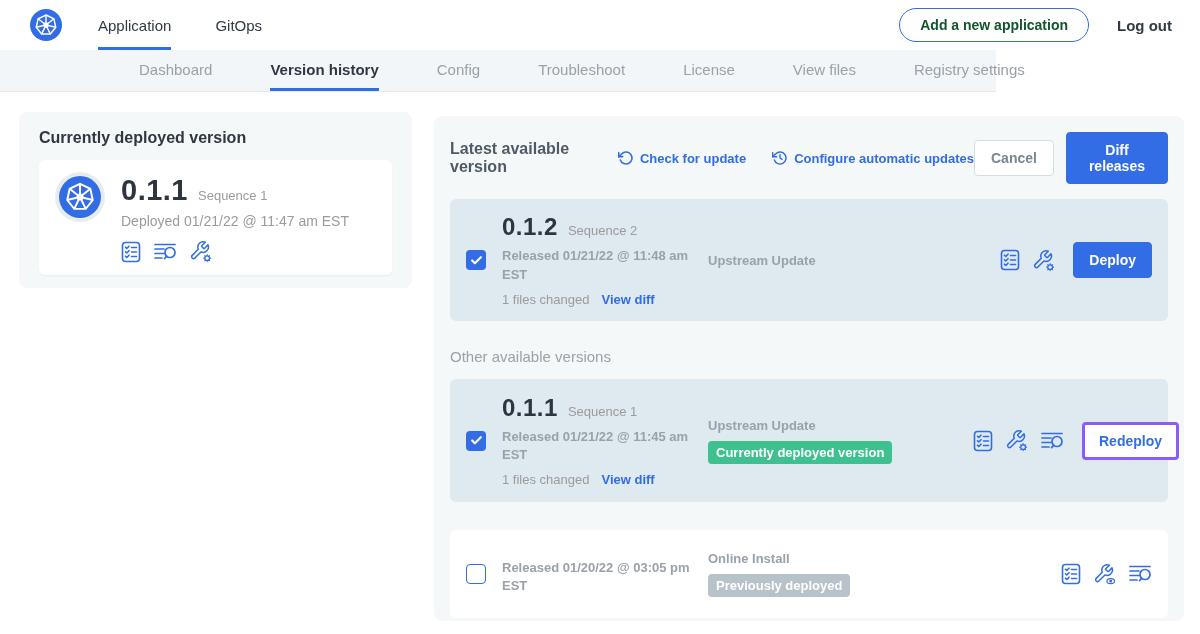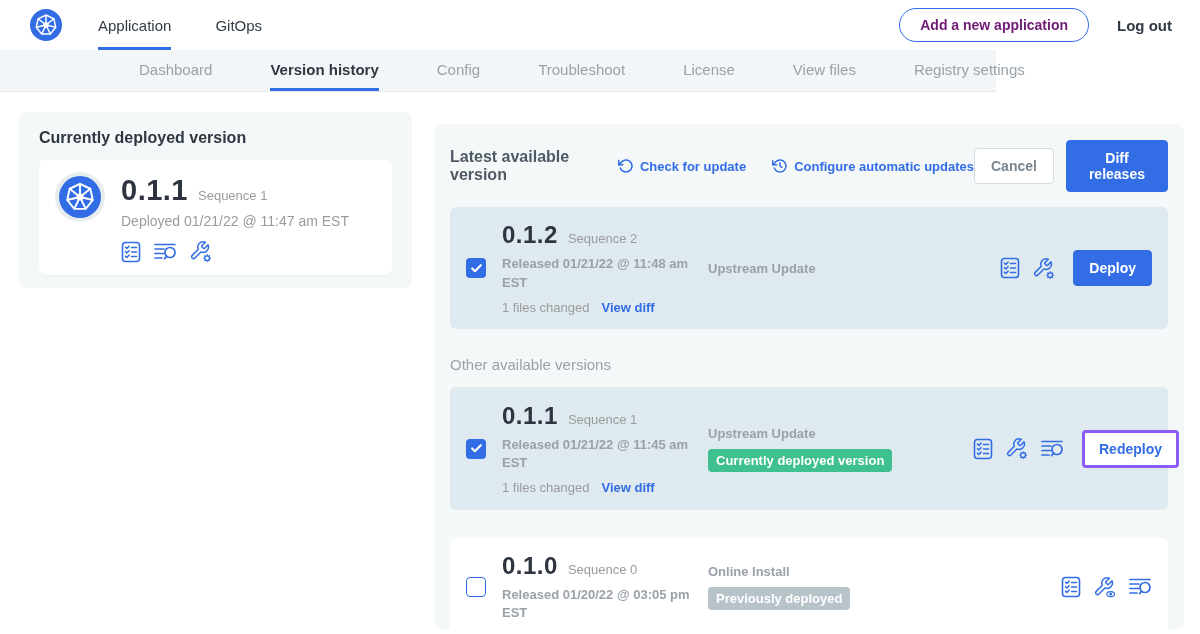--- a/index.html
+++ b/index.html
@@ -12,21 +12,21 @@
 
   
   .topnav { position:absolute; top:0; left:0; width:1200px; height:50px;
     display:flex; align-items:stretch; background:#fff; }
   .logo-wrap { display:flex; align-items:center; padding-left:30px; padding-right:36px; }
   .top-tabs { display:flex; gap:44px; }
   .top-tab { display:flex; align-items:center; font-size:15px; font-weight:400; color:#323a45;
     border-bottom:3px solid transparent; padding-top:3px; cursor:pointer; }
   .top-tab.active { border-bottom-color:#326de6; }
   .topnav-right { margin-left:auto; display:flex; align-items:center; gap:28px; padding-right:28px; }
-  .pill-btn { border:1px solid #326de6; color:#701a75; background:#fff; font-weight:700;
+  .pill-btn { border:1px solid #326de6; color:#14532d; background:#fff; font-weight:700;
     font-size:14px; padding:8px 20px; border-radius:17px; cursor:pointer; font-family:inherit; }
   .logout { font-size:15px; font-weight:600; color:#323a45; cursor:pointer; }
 
   
   .subnav { position:absolute; top:50px; left:0; width:996px; height:42px; background:#f2f6f8;
     border-bottom:1px solid #e4e9ec; display:flex; align-items:stretch; padding-left:139px; gap:58px; }
   .sub-tab { display:flex; align-items:center; font-size:15px; color:#98a2aa;
     border-bottom:3px solid transparent; cursor:pointer; white-space:nowrap; }
   .sub-tab.active { color:#2f3742; font-weight:700; border-bottom-color:#326de6; }
 
@@ -40,21 +40,21 @@
     display:flex; align-items:center; justify-content:center; flex:0 0 auto; }
   .dep-info { padding-top:2px; }
   .ver-line { display:flex; align-items:baseline; gap:10px; }
   .dep-version { font-size:29px; font-weight:700; color:#2e3440; letter-spacing:.5px; }
   .seq { font-size:13px; color:#9b9b9b; }
   .dep-date { margin-top:6px; font-size:14px; color:#9b9b9b; }
   .icon-row { margin-top:11px; display:flex; gap:12px; align-items:center; }
   .icon-btn { cursor:pointer; }
 
   
-  .right-panel { position:absolute; left:434px; top:124px; width:750px; height:505px;
+  .right-panel { position:absolute; left:434px; top:116px; width:750px; height:505px;
     background:#f4f8f9; border-radius:8px; padding:16px; }
   .avail-header { display:flex; align-items:center; }
   .avail-title { font-size:16px; font-weight:700; color:#4f5a64; margin-right:16px; }
   .link-action { display:flex; align-items:center; gap:6px; color:#326de6; font-size:13px;
     font-weight:700; cursor:pointer; white-space:nowrap; }
   .link-action + .link-action { margin-left:26px; }
   .btn { font-family:inherit; font-size:14px; font-weight:700; border-radius:4px; cursor:pointer; }
   .btn-cancel { margin-left:auto; background:#fff; border:1px solid #d6dde2; color:#7b8790;
     padding:9px 16px; }
   .btn-primary { background:#326de6; border:1px solid #326de6; color:#fff; padding:9px 15px; }
@@ -336,24 +336,20 @@
           <line x1="13.6" y1="15.2" x2="11.6" y2="17.6"></line>
         </svg>
       </span>
       <button class="btn btn-outline">Redeploy</button>
     </div>
   </div>
 
   <div class="version-row row-white row-3">
     <div class="checkbox unchecked"></div>
     <div class="ver-info">
-      <div class="ver-line">
-        <span class="row-version">0.1.0</span>
-        <span class="seq">Sequence 0</span>
-      </div>
       <div class="released">Released 01/20/22 @ 03:05 pm EST</div>
     </div>
     <div class="mid-info">
       <div class="source">Online Install</div>
       <span class="badge badge-gray">Previously deployed</span>
     </div>
     <div class="row-actions">
       <span class="icon-btn">
         <svg width="20" height="22" viewBox="0 0 20 22" fill="none" stroke="#326de6" stroke-width="1.6" stroke-linecap="round" stroke-linejoin="round">
           <rect x="1.5" y="1.5" width="17" height="19" rx="3"></rect>

